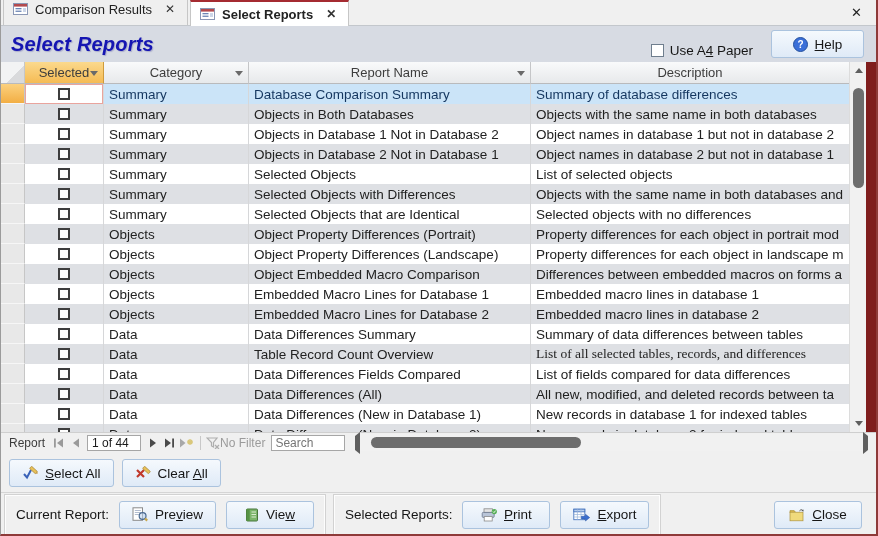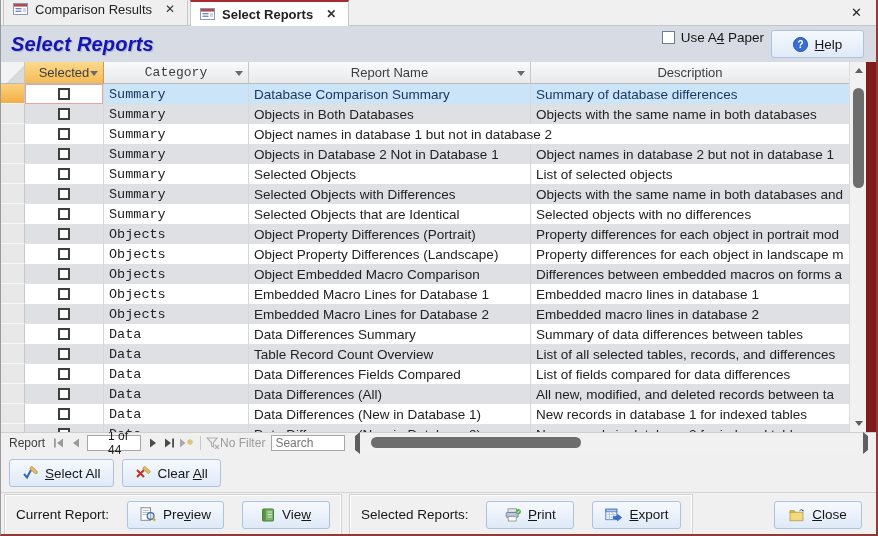--- a/index.html
+++ b/index.html
@@ -18,39 +18,39 @@
   .tabstrip { height:26px; background:#f0f0f0; display:flex; align-items:flex-end; border-bottom:1px solid #c3c7cc; position:relative; }
   .tab { display:flex; align-items:center; gap:7px; height:33px; padding:0 10px 0 9px; margin-left:2px;
          background:#efefef; border:1px solid #c6c6c6; border-bottom:none; cursor:default; }
   .tab.active { background:#ffffff; border-top:2px solid #a52b31; height:26px; font-weight:bold; margin-bottom:-1px; }
   .tab-close { font-size:12px; color:#333; padding:0 2px; margin-left:4px; }
   .win-close { position:absolute; right:10px; top:4px; font-size:13px; color:#222; padding:1px 4px; }
   
   .band { height:36px; background:#d7dbe3; display:flex; align-items:center; padding:0 12px 0 10px; }
   .page-title { font-size:20px; font-weight:bold; font-style:italic; color:#1515b2;
                 text-shadow:1px 1px 1px rgba(90,90,160,.35); letter-spacing:.2px; }
-  .band-right { margin-left:auto; display:flex; align-items:flex-start; gap:7px; }
+  .band-right { margin-left:auto; display:flex; align-items:flex-end; gap:18px; }
   .a4-wrap { display:flex; align-items:center; gap:6px; font-size:13.5px; color:#161616; }
   .a4-box { width:13px; height:13px; background:#fff; border:1px solid #6f7e8e; }
   .btn { display:inline-flex; align-items:center; justify-content:center; gap:7px;
          background:linear-gradient(#f5f9fd,#dfeaf7); border:1px solid #abc3de; border-radius:3px;
          padding:4px 12px; font-size:13.5px; color:#161616; cursor:default; white-space:nowrap; }
   .btn u { text-decoration:underline; }
   .help-btn { width:93px; height:28px; }
   
   .grid-region { position:relative; height:370px; background:#7f1d1d; }
   .grid-content { width:848px; }
   .grid-header { display:flex; height:22px; }
   .hcell { background:linear-gradient(#f9fafb,#e7e9eb); border-right:1px solid #c5c6c8; border-bottom:1px solid #b9babc;
            display:flex; align-items:center; justify-content:center; font-size:13px; color:#3d3d3d; position:relative; }
   .hcell .dd { position:absolute; right:5px; top:9px; width:0; height:0;
                border-left:4px solid transparent; border-right:4px solid transparent; border-top:5px solid #6a6a6a; }
   .hcell.hl { background:linear-gradient(#fbd98d,#f5bb54); border-right:1px solid #cf9b3c; }
   .corner { background:linear-gradient(135deg,#f2f3f4 60%,#d9dadc 61%); border-right:1px solid #c5c6c8; border-bottom:1px solid #b9babc; }
-  .c-sel  { width:24px; }  .c-check{ width:79px; }  .c-cat { width:145px;font-family:Liberation Mono, monospace; }
+  .c-sel  { width:24px; }  .c-check{ width:79px; }  .c-cat { width:145px; }
   .c-rep  { width:282px; } .c-desc { width:318px; }
   .grid-body { height:348px; overflow:hidden; background:#fff; }
   .grid-row { display:flex; height:20px; background:#fff; }
   .grid-row.alt { background:#dee0e4; }
   .grid-row.sel { background:#cbe4f8; color:#14365f; }
   .cell { border-right:1px solid #d6d7d9; display:flex; align-items:center; padding:0 5px;
           overflow:hidden; white-space:nowrap; font-size:13.5px; }
   .cell.c-sel { background:#e8e8e8; border-right:1px solid #c6c6c6; border-bottom:1px solid #f6f6f6; padding:0; }
   .cell.c-sel.cur { background:linear-gradient(#fcd17e,#f2ae44); }
   .cell.c-check { justify-content:center; }
@@ -61,40 +61,40 @@
   .vscroll { position:absolute; left:848px; top:0; width:17px; height:370px; background:#f1f1f1; border-left:1px solid #dcdcdc; }
   .vs-btn { position:absolute; left:0; width:17px; height:17px; display:flex; align-items:center; justify-content:center; }
   .tri-up   { width:0;height:0;border-left:4px solid transparent;border-right:4px solid transparent;border-bottom:5px solid #5f5f5f; }
   .tri-down { width:0;height:0;border-left:4px solid transparent;border-right:4px solid transparent;border-top:5px solid #5f5f5f; }
   .vs-thumb { position:absolute; left:3px; top:26px; width:11px; height:100px; background:#6d6d6d; border-radius:6px; }
   
   .navbar { height:20px; background:#f0f0f0; border-top:1px solid #cfcfcf; display:flex; align-items:center; padding:0 6px 0 8px; font-size:12px; }
   .nav-label { color:#3c3c3c; margin-right:5px; }
   .nav-btn { width:17px; height:16px; display:flex; align-items:center; justify-content:center; }
   .rec-box { width:54px; height:16px; background:#fff; border:1px solid #a6a6a6; display:flex; align-items:center;
-             padding-left:20px; margin:0 3px; font-size:12px; color:#1a1a1a; }
+             padding-left:4px; margin:0 3px; font-size:12px; color:#1a1a1a; }
   .vsep { width:1px; height:14px; background:#c8c8c8; margin:0 5px; }
   .nofilter { display:flex; align-items:center; gap:0; color:#9b9b9b; font-size:12px; }
   .search-box { width:74px; height:16px; border:1px solid #a6a6a6; background:#fff; font-size:12px;
                 font-family:"Liberation Sans",sans-serif; color:#6e6e6e; padding:0 3px; margin-left:6px; }
   .hscroll { flex:1; height:17px; margin-left:8px; position:relative; background:#f1f1f1; display:flex; align-items:center; }
   .hs-left { position:absolute; left:2px; } .hs-right { position:absolute; right:2px; }
   .tri-left { width:0;height:0;border-top:4px solid transparent;border-bottom:4px solid transparent;border-right:5px solid #5f5f5f; }
   .tri-right{ width:0;height:0;border-top:4px solid transparent;border-bottom:4px solid transparent;border-left:5px solid #5f5f5f; }
   .hs-thumb { position:absolute; left:18px; width:210px; height:11px; top:3px; background:#6d6d6d; border-radius:6px; }
   
   .selrow { height:40px; background:#f0f0f0; display:flex; align-items:center; gap:8px; padding:2px 0 0 8px; }
   .selrow .btn { height:28px; }
   
   .footer { height:44px; background:#f0f0f0; border-top:1px solid #d5d5d5; display:flex; align-items:center; padding:0 14px 0 4px; }
   .group { display:flex; align-items:center; gap:10px; padding:5px 10px; border:1px solid #fdfdfd;
            outline:1px solid #d2d2d2; background:#f0f0f0; }
   .group + .group { margin-left:9px; }
   .group-label { font-size:13.5px; color:#161616; white-space:nowrap; }
-  .footer .btn { height:28px; min-width:88px;margin-left:8px; }
+  .footer .btn { height:28px; min-width:88px; }
   .spacer { flex:1; }
   svg { display:block; }
 </style>
 </head>
 <body>
 
 <div class="tabstrip">
   <div class="tab">
     <span>
       <svg width="15" height="12" viewBox="0 0 15 12">
@@ -181,20 +181,21 @@
           <div class="cell c-cat">Summary</div>
           <div class="cell c-rep">Objects in Both Databases</div>
           <div class="cell c-desc" style="border-right: none;">Objects with the same name in both databases</div>
         </div>
         <div class="grid-row">
           <div class="cell c-sel"></div>
           <div class="cell c-check">
             <div class="checkbox"></div>
           </div>
           <div class="cell c-cat">Summary</div>
+          <div class="cell c-rep">Objects in Database 1 Not in Database 2</div>
           <div class="cell c-desc" style="border-right: none;">Object names in database 1 but not in database 2</div>
         </div>
         <div class="grid-row alt">
           <div class="cell c-sel"></div>
           <div class="cell c-check">
             <div class="checkbox"></div>
           </div>
           <div class="cell c-cat">Summary</div>
           <div class="cell c-rep">Objects in Database 2 Not in Database 1</div>
           <div class="cell c-desc" style="border-right: none;">Object names in database 2 but not in database 1</div>
@@ -280,21 +281,21 @@
           <div class="cell c-rep">Data Differences Summary</div>
           <div class="cell c-desc" style="border-right: none;">Summary of data differences between tables</div>
         </div>
         <div class="grid-row alt">
           <div class="cell c-sel"></div>
           <div class="cell c-check">
             <div class="checkbox"></div>
           </div>
           <div class="cell c-cat">Data</div>
           <div class="cell c-rep">Table Record Count Overview</div>
-          <div class="cell c-desc" style="border-right: none;">List of all selected tables, records, and differences</div>
+          <div class="cell c-desc" style="border-right: none; font-family: Liberation Serif, serif;">List of all selected tables, records, and differences</div>
         </div>
         <div class="grid-row">
           <div class="cell c-sel"></div>
           <div class="cell c-check">
             <div class="checkbox"></div>
           </div>
           <div class="cell c-cat">Data</div>
           <div class="cell c-rep">Data Differences Fields Compared</div>
           <div class="cell c-desc" style="border-right: none;">List of fields compared for data differences</div>
         </div>

